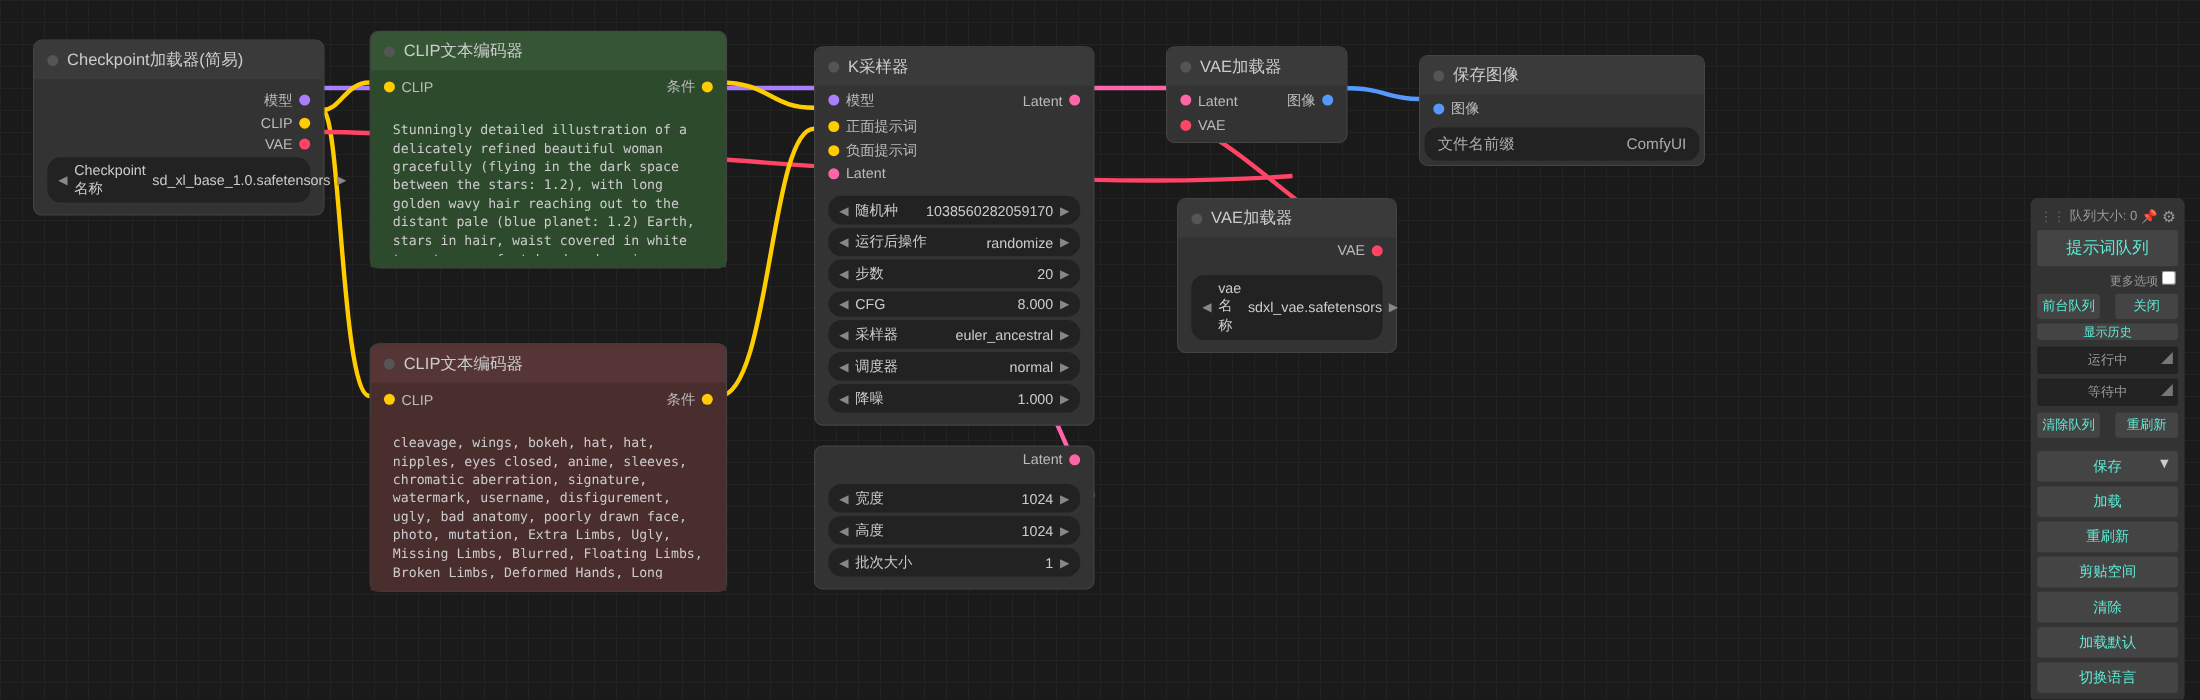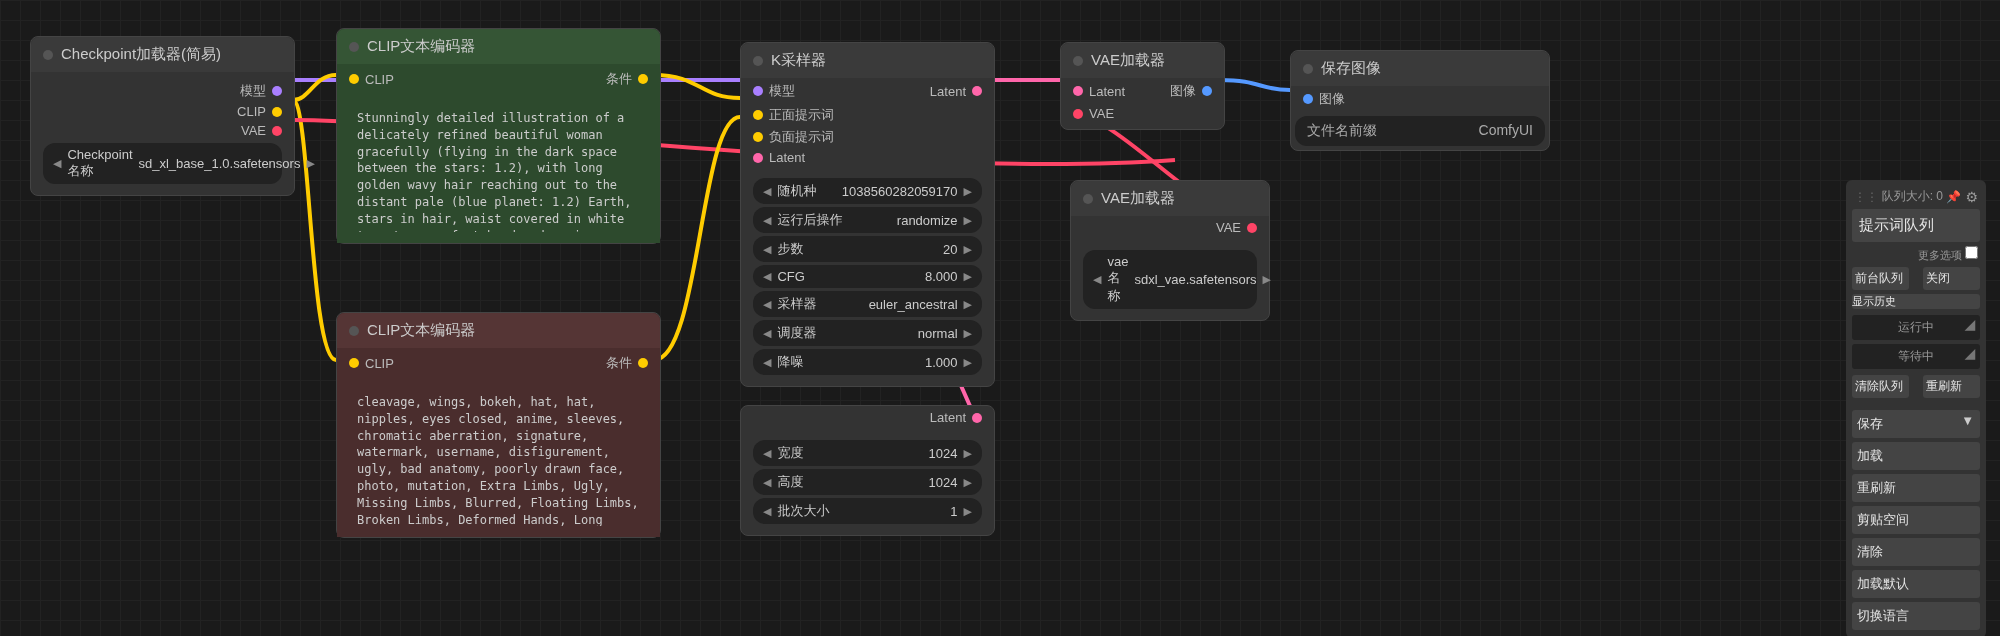--- a/index.html
+++ b/index.html
@@ -22,21 +22,21 @@
 .widget-label{flex:1;padding:0 6px}
 .widget-val{text-align:right;padding-right:6px}
 .textarea{background:#222;border:none;color:#ccc;font-family:monospace;font-size:12px;padding:8px;width:100%;resize:none;line-height:1.4}
 .green-node .node-body{background:#2d4a2d}
 .green-node .textarea{background:#2d4a2d}
 .green-node{background:#2d4a2d}
 .red-node .node-body{background:#4a2d2d}
 .red-node .textarea{background:#4a2d2d}
 .red-node{background:#4a2d2d}
 .panel{position:absolute;right:14px;top:180px;width:140px;background:#333;border-radius:6px;padding:6px;font-size:13px}
-.panel-btn{background:#444;color:#e5e5e5;border:none;padding:5px;margin:2px 0;width:100%;border-radius:3px;text-align:left;cursor:pointer;font-size:13px}
+.panel-btn{background:#444;color:#5eead4;border:none;padding:5px;margin:2px 0;width:100%;border-radius:3px;text-align:center;cursor:pointer;font-size:13px}
 .panel-row{display:flex;gap:14px}
 .panel-row .panel-btn{flex:1;font-size:12px;padding:3px}
 .panel-small{font-size:11px;padding:0}
 .panel-section{background:#222;margin:4px 0;padding:4px;border-radius:3px;text-align:center;font-size:12px;color:#999;position:relative}
 .panel-drag{position:absolute;width:16px;height:12px;right:2px;font-size:14px;line-height:10px;color:#777}
 svg{position:absolute;inset:0;pointer-events:none;width:2000px;height:636px}
 .wire{fill:none;stroke-width:4}
 .panel-header{display:flex;align-items:center;justify-content:space-between;padding:2px;font-size:12px;color:#999}
 .panel-gear{font-size:14px}
 .more-opts{font-size:11px;text-align:right;color:#999;padding:2px}

